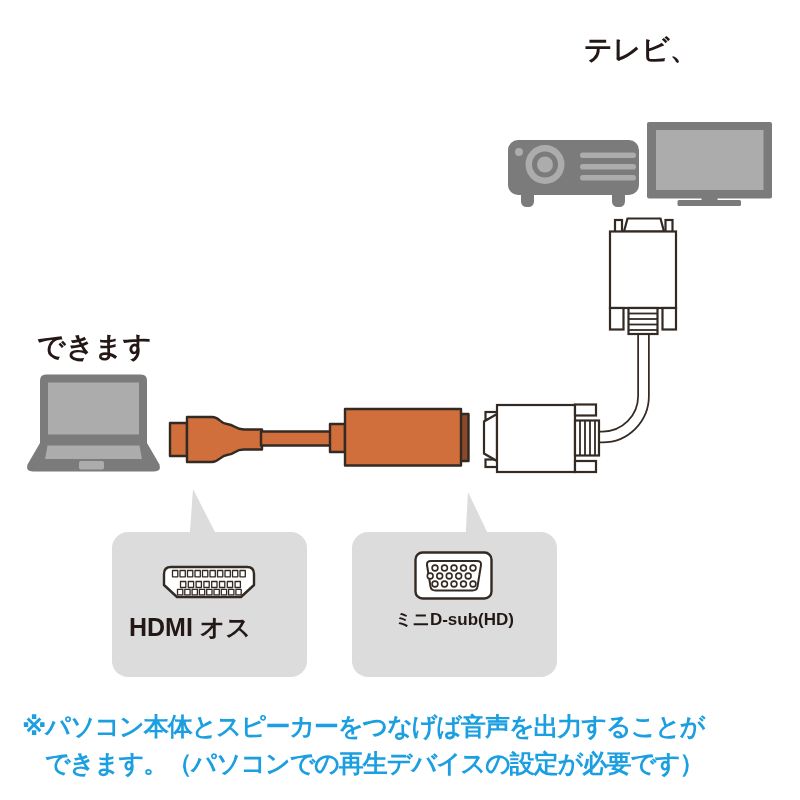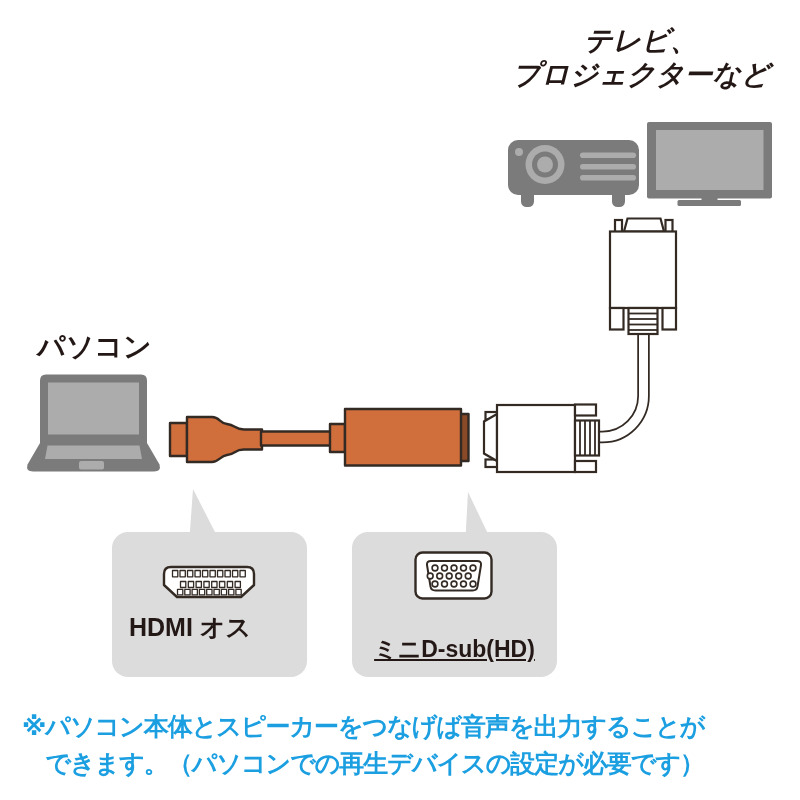--- a/index.html
+++ b/index.html
@@ -1,25 +1,25 @@
 <!DOCTYPE html>
 <html><head>
 <meta charset="utf-8">
 <style>
   html,body{margin:0;padding:0;background:#fff;}
   .canvas{position:relative;width:800px;height:800px;background:#ffffff;overflow:hidden;
           font-family:"Liberation Sans","DejaVu Sans",sans-serif;}
   .diagram-svg{position:absolute;left:0;top:0;}
   .label{position:absolute;color:#231815;font-weight:700;white-space:nowrap;}
-  .tv-label{left:506px;top:24px;width:270px;text-align:center;font-size:28px;line-height:34px;font-style:italic;}
+  .tv-label{left:506px;top:33px;width:270px;text-align:center;font-size:28px;line-height:34px;}
   .pc-label{left:37px;top:328px;font-size:28px;}
   .hdmi-callout-label{left:129px;top:611px;width:195px;text-align:left;font-size:25px;}
-  .vga-callout-label{left:345px;top:633px;width:219px;text-align:center;font-size:23px;line-height:32px;text-decoration:underline;}
+  .vga-callout-label{left:345px;top:604px;width:219px;text-align:center;font-size:17px;line-height:32px;}
   .note{position:absolute;left:22px;top:707px;font-weight:700;color:#1b9fe1;
-        font-size:25px;line-height:38px;letter-spacing:-1px;white-space:nowrap;text-align:center;}
+        font-size:25px;line-height:38px;letter-spacing:-1px;white-space:nowrap;}
   .note .indent{padding-left:23px;font-family:Liberation Serif, serif;}
 </style>
 </head>
 <body>
 
 <div class="canvas">
 
   <svg class="diagram-svg" width="800" height="800" viewBox="0 0 800 800">
 
     <g fill="#7b7b7b">
@@ -157,24 +157,23 @@
         <circle cx="444.5" cy="584" r="2.9"></circle>
         <circle cx="454" cy="584" r="2.9"></circle>
         <circle cx="463.5" cy="584" r="2.9"></circle>
         <circle cx="473" cy="584" r="2.9"></circle>
       </g>
     </g>
   </svg>
 
   <div class="label tv-label">
     <div>テレビ、</div>
-    <div>プロジェクターなど</div>
   </div>
 
-  <div class="label pc-label">パソコン</div>
+  <div class="label pc-label">できます</div>
 
   <div class="label hdmi-callout-label">HDMI オス</div>
 
   <div class="label vga-callout-label">
     <div>ミニD-sub(HD)</div>
   </div>
 
   <div class="note">
     <div>※パソコン本体とスピーカーをつなげば音声を出力することが</div>
     <div class="indent">できます。（パソコンでの再生デバイスの設定が必要です）</div>

